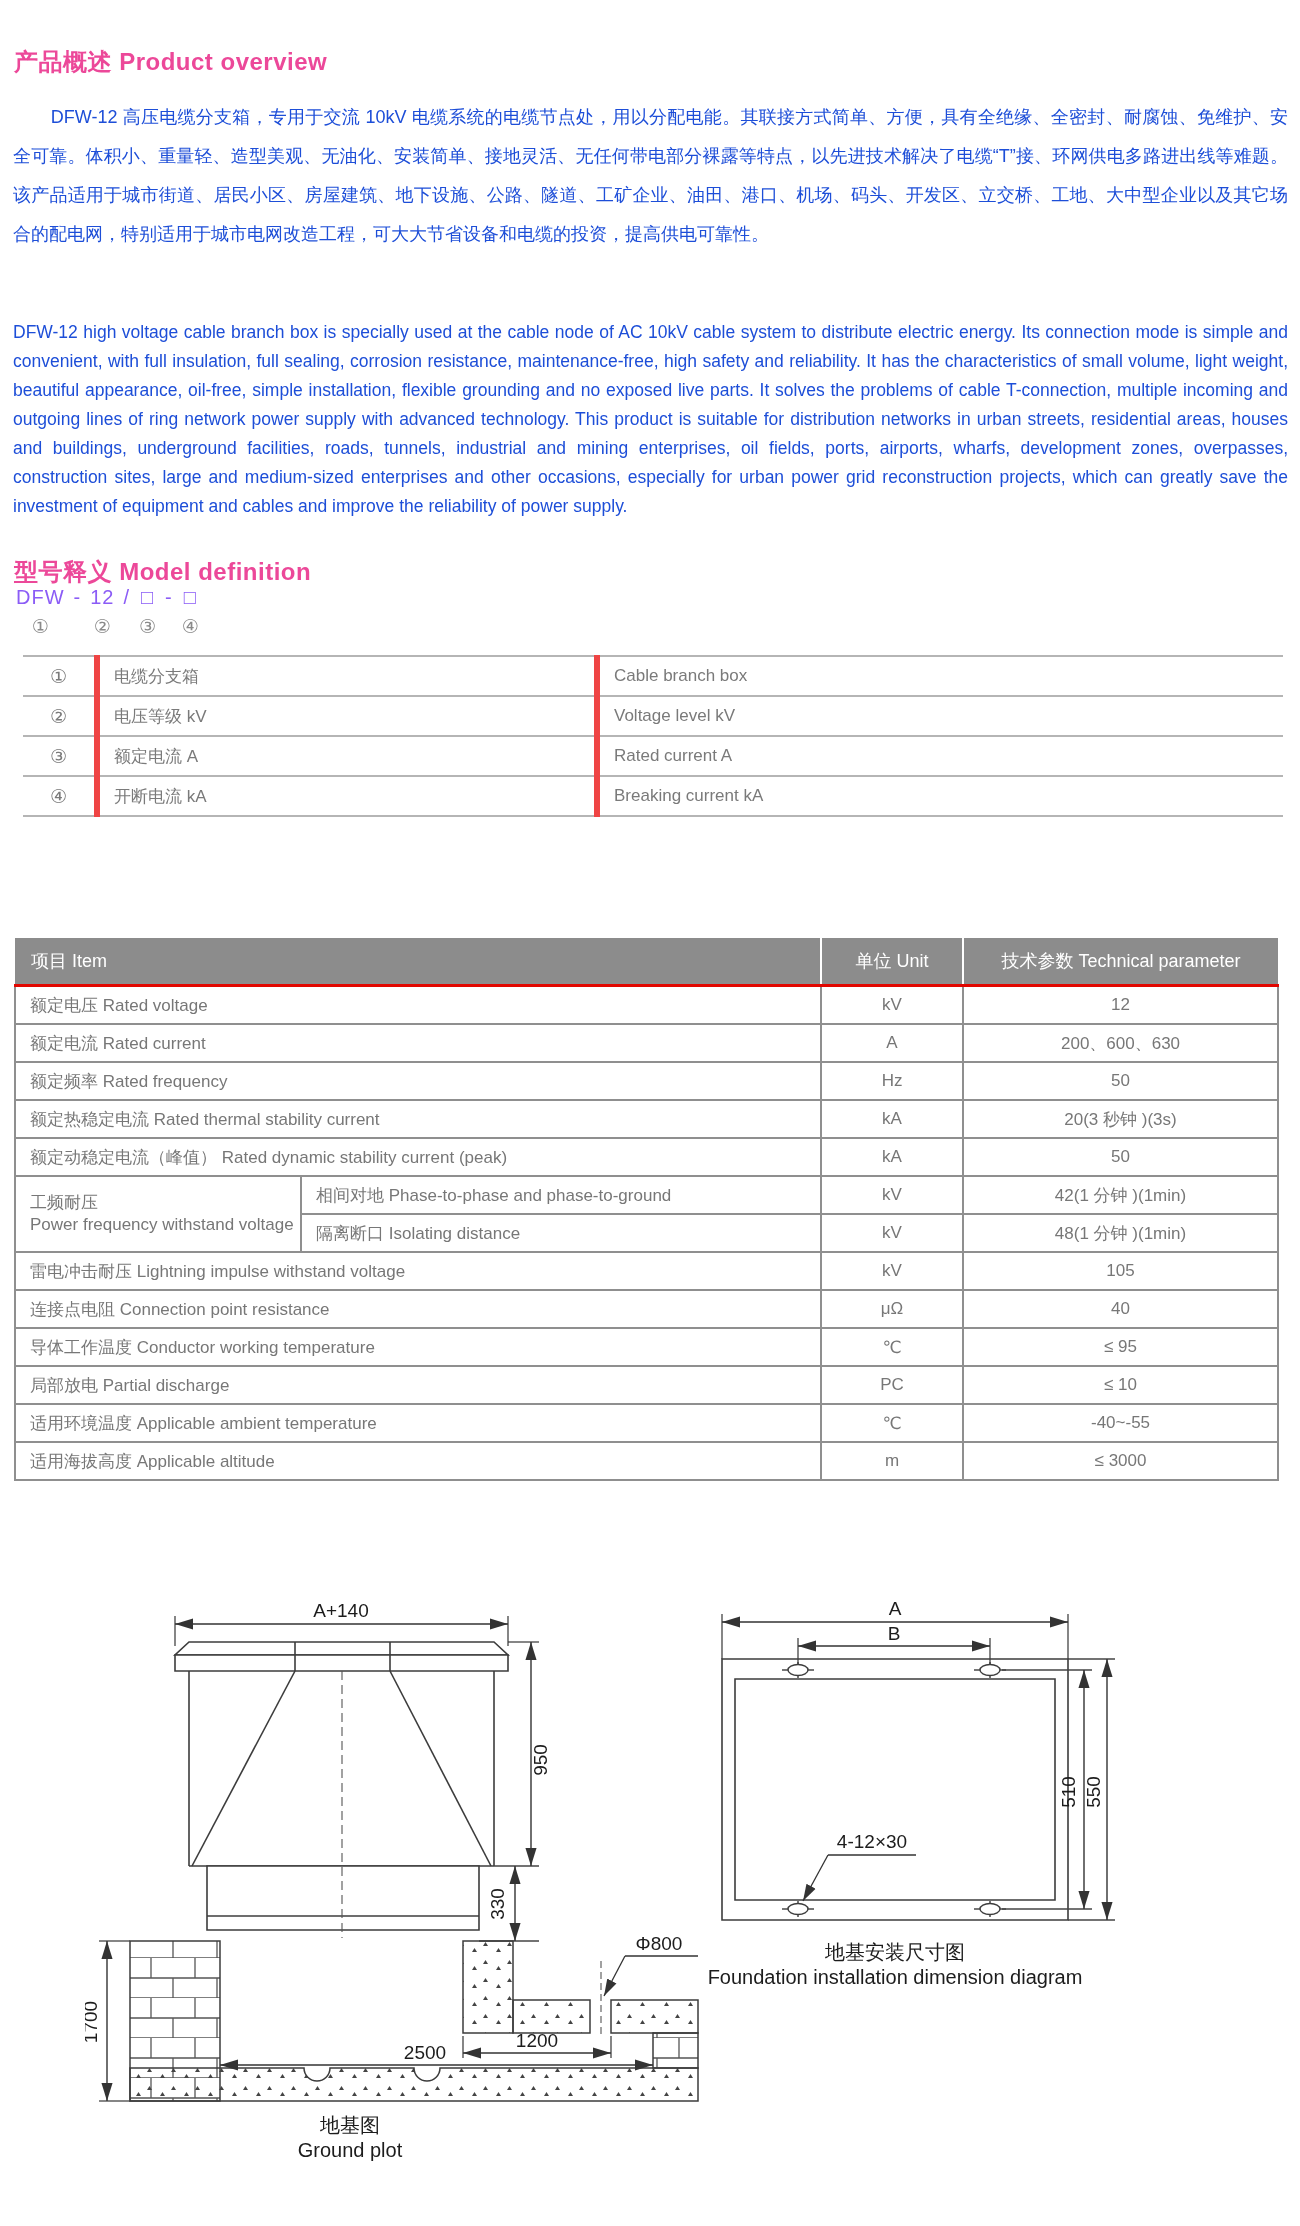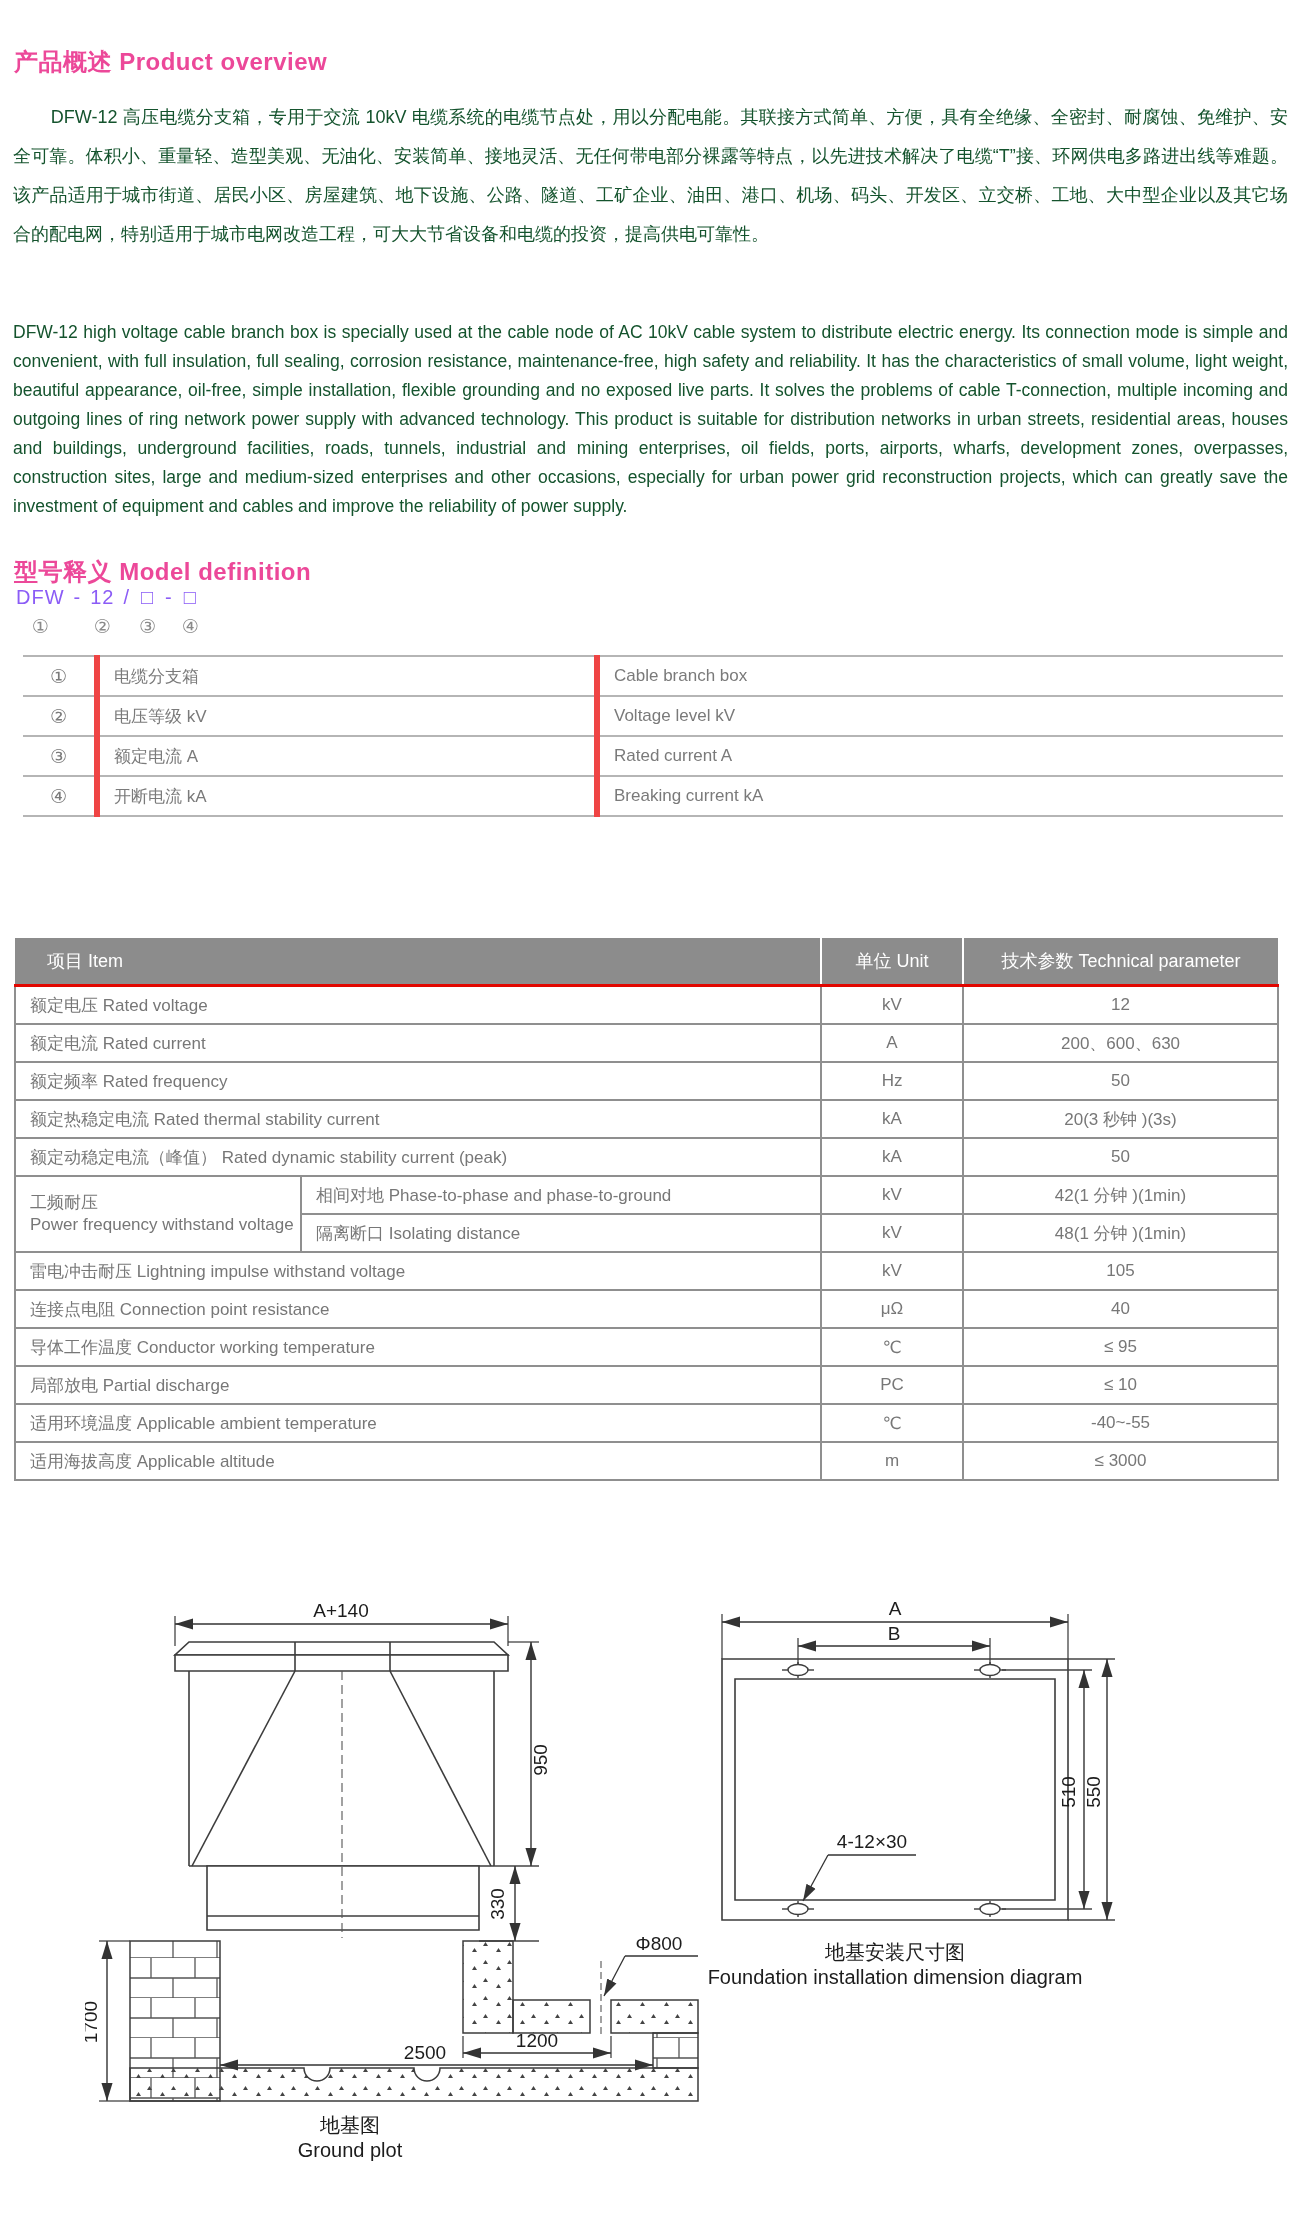--- a/index.html
+++ b/index.html
@@ -5,21 +5,21 @@
   html,body{margin:0;padding:0;background:#ffffff;}
   #page{
     position:relative;width:1300px;height:2226px;background:#ffffff;
     font-family:"Liberation Sans","DejaVu Sans",sans-serif;overflow:hidden;
   }
   .sec-heading{
     position:absolute;left:14px;color:#ec4899;font-size:24px;font-weight:bold;
     letter-spacing:0.5px;white-space:nowrap;
   }
   .para{
-    position:absolute;left:13px;width:1275px;color:#14532d;text-align:justify;
+    position:absolute;left:13px;width:1275px;color:#1d4ed8;text-align:justify;
   }
   .para-zh{top:80px;font-size:18px;line-height:39px;text-indent:2.1em;}
   .para-en{top:274px;font-size:17.5px;line-height:29px;margin-top:44px;}
   
   .formula{position:absolute;left:16px;top:585px;display:flex;gap:9px;}
   .f-unit{display:flex;flex-direction:column;align-items:center;}
   .f-text{font-size:20px;color:#8b5cf6;letter-spacing:1px;line-height:24px;}
   .f-marker{font-size:19px;color:#8a8a8a;margin-top:8px;line-height:20px;min-height:20px;}
   
   .model-table{
@@ -32,21 +32,21 @@
   .model-table td + td{border-left:6px solid #ef4444;padding-left:14px;}
   .model-table td.mt-no{text-align:center;font-size:19px;}
   
   .param-table{
     position:absolute;left:14px;top:938px;width:1263px;border-collapse:collapse;table-layout:fixed;
   }
   .param-table th{
     background:#8c8c8c;color:#ffffff;font-size:18px;font-weight:normal;height:46px;
     border-bottom:3px solid #e10600;padding:0;text-align:center;
   }
-  .param-table th.pt-item{text-align:left;padding-left:32px;}
+  .param-table th.pt-item{text-align:left;padding-left:16px;}
   .param-table th + th{border-left:2px solid #ffffff;}
   .param-table td{
     height:36px;border:2px solid #8f8f8f;font-size:17px;color:#777777;
     padding:0;text-align:center;background:#ffffff;
   }
   .param-table td.pt-item{text-align:left;padding-left:14px;}
   .param-table td.pt-group{line-height:22px;padding-top:2px;padding-bottom:2px;}
   
   .diagram{position:absolute;}
   svg text{font-family:"Liberation Sans","DejaVu Sans",sans-serif;fill:#1c1c1c;}

